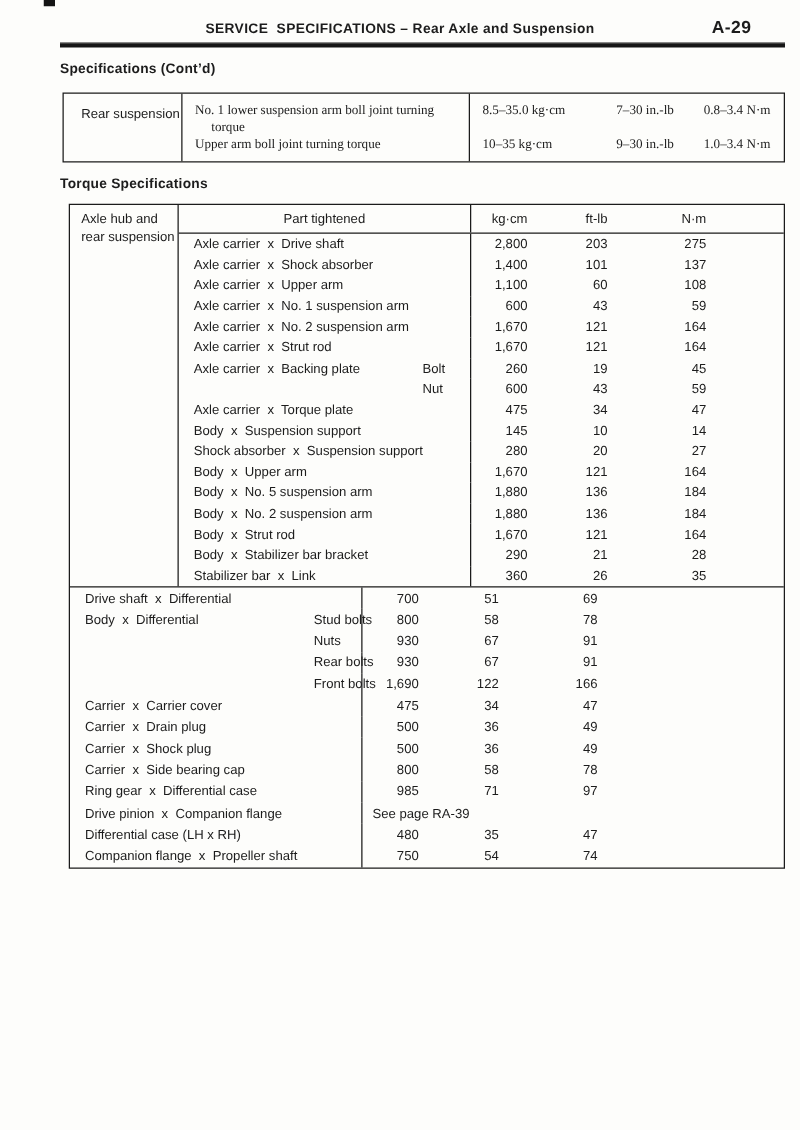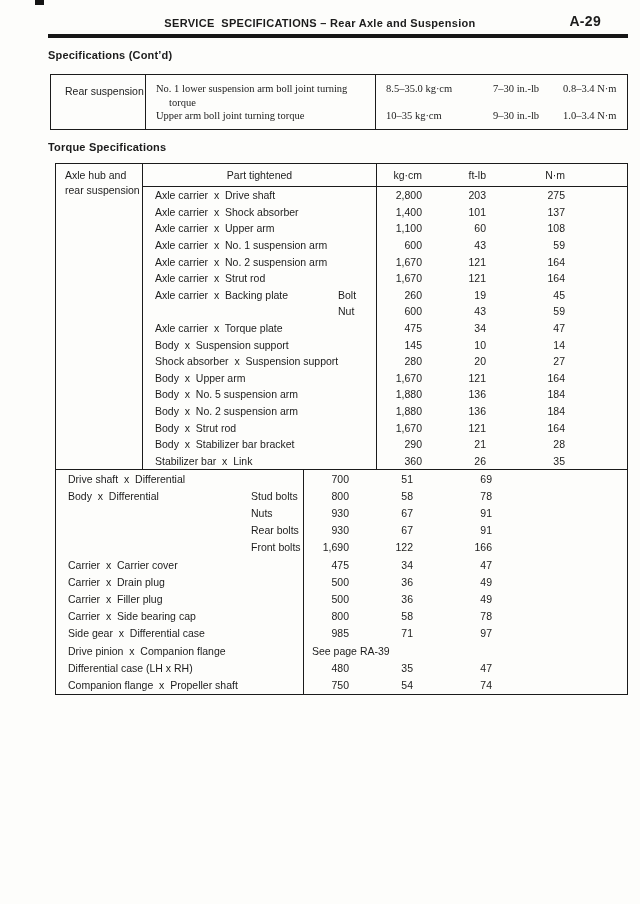--- a/index.html
+++ b/index.html
@@ -60,21 +60,21 @@
   .tright { flex: 1; }
   .thead-row { display: flex; align-items: center; height: 23px; border-bottom: 1.3px solid #1b1b1b; }
   .th-part { width: 233px; text-align: center; white-space: pre; }
   .tvals { width: 251px; border-left: 1.3px solid #1b1b1b; display: flex; align-items: center; align-self: stretch; }
   .tval { display: block; text-align: right; white-space: pre; }
   .tval.c0 { width: 45px; }
   .tval.c1 { width: 64px; }
   .tval.c2 { width: 79px; }
   .trow { display: flex; align-items: center; }
   .g0 .trow { height: 16.6px; }
-  .g1 .trow { height: 17.2px; gap: 14px; }
+  .g1 .trow { height: 17.2px; }
   .tpart { width: 233px; position: relative; padding-left: 12px; white-space: pre; }
   .tsub { position: absolute; left: 160px; top: 50%; transform: translateY(-50%); white-space: pre; padding-left: 35px; }
   .tnote { padding-left: 8px; white-space: pre; }
 </style>
 </head>
 <body>
 
 <div class="page">
 
   <div class="artifact"></div>
@@ -323,37 +323,37 @@
           </div>
           <div class="trow">
             <div class="tpart"><span class="tpart-name">Carrier  x  Drain plug</span></div>
             <div class="tvals">
               <span class="tval c0">500</span>
               <span class="tval c1">36</span>
               <span class="tval c2">49</span>
             </div>
           </div>
           <div class="trow">
-            <div class="tpart"><span class="tpart-name">Carrier  x  Filler plug</span></div>
+            <div class="tpart"><span class="tpart-name">Carrier  x  Shock plug</span></div>
             <div class="tvals">
               <span class="tval c0">500</span>
               <span class="tval c1">36</span>
               <span class="tval c2">49</span>
             </div>
           </div>
           <div class="trow">
             <div class="tpart"><span class="tpart-name">Carrier  x  Side bearing cap</span></div>
             <div class="tvals">
               <span class="tval c0">800</span>
               <span class="tval c1">58</span>
               <span class="tval c2">78</span>
             </div>
           </div>
           <div class="trow">
-            <div class="tpart"><span class="tpart-name">Side gear  x  Differential case</span></div>
+            <div class="tpart"><span class="tpart-name">Ring gear  x  Differential case</span></div>
             <div class="tvals">
               <span class="tval c0">985</span>
               <span class="tval c1">71</span>
               <span class="tval c2">97</span>
             </div>
           </div>
           <div class="trow">
             <div class="tpart"><span class="tpart-name">Drive pinion  x  Companion flange</span></div>
             <div class="tvals">
               <span class="tnote">See page RA-39</span>

